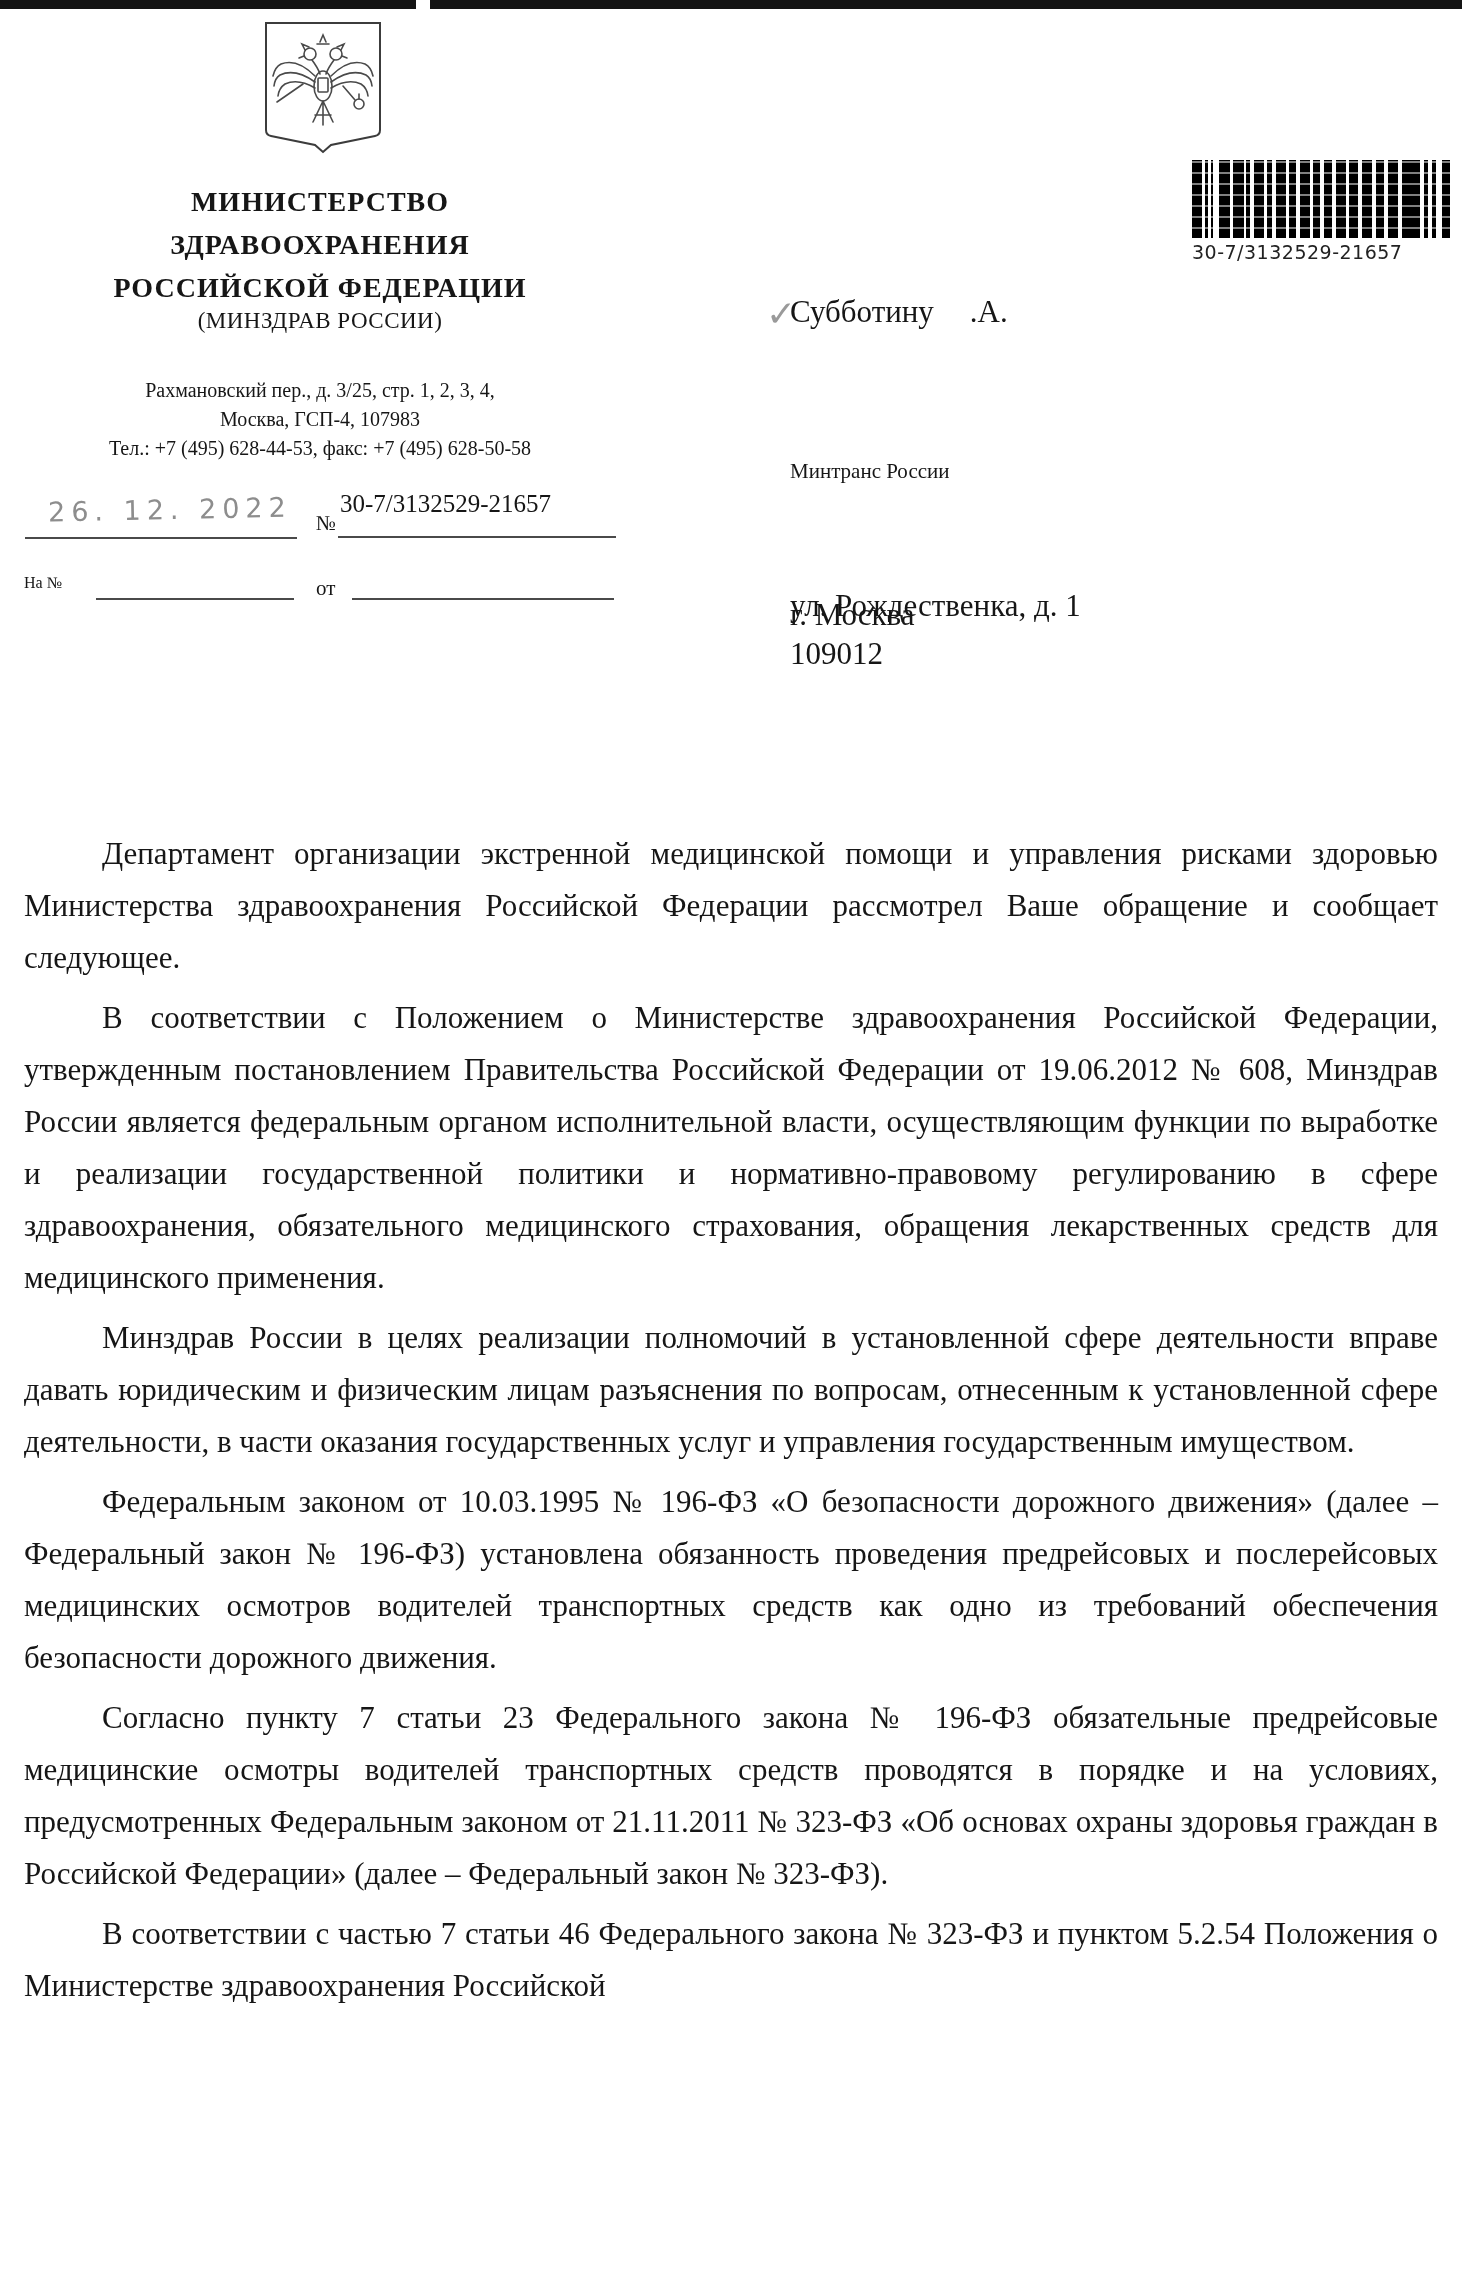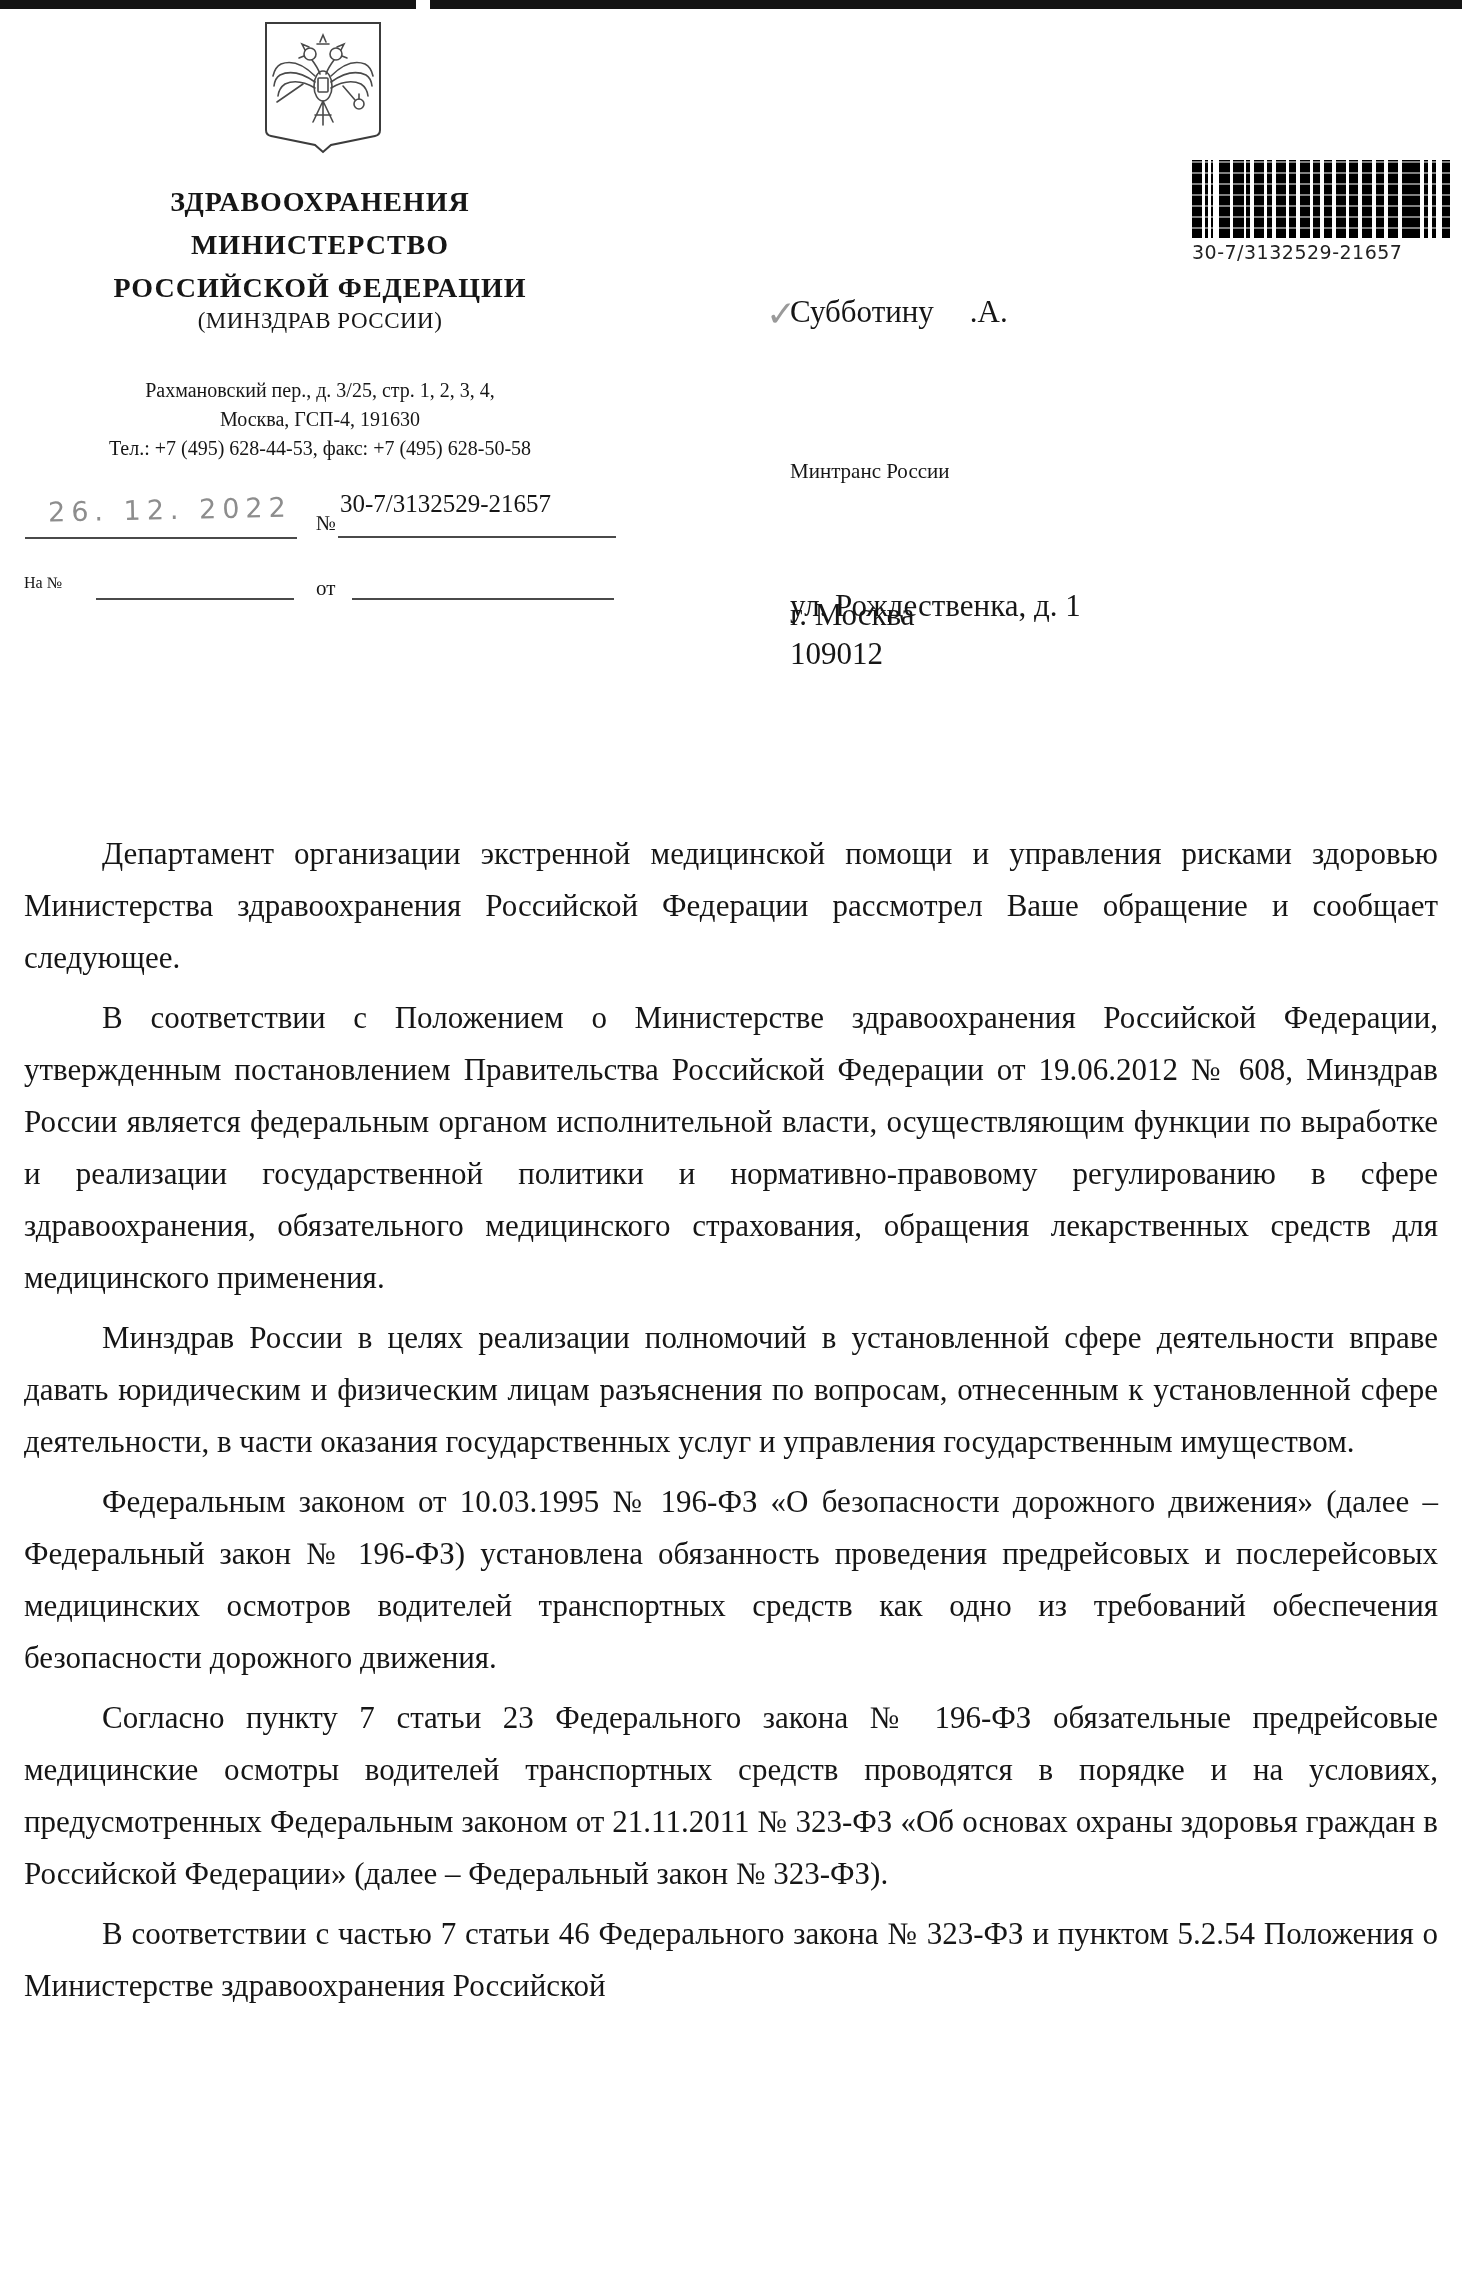--- a/index.html
+++ b/index.html
@@ -101,29 +101,29 @@
       <path d="M60 81 L50 102 M60 81 L60 105 M60 81 L70 102 M52 95 H68"></path>
 
       <path d="M14 82 L40 64"></path>
       <circle cx="96" cy="84" r="5"></circle>
       <path d="M96 79 V74 M80 66 L92 80"></path>
     </g>
   </svg>
 </div>
 
 <div class="abs ministry">
+  <div>МИНИСТЕРСТВО</div>
   <div>ЗДРАВООХРАНЕНИЯ</div>
-  <div>МИНИСТЕРСТВО</div>
   <div>РОССИЙСКОЙ ФЕДЕРАЦИИ</div>
 </div>
 <div class="abs ministry-short">(МИНЗДРАВ РОССИИ)</div>
 
 <div class="abs lh-address">
   <div>Рахмановский пер., д. 3/25, стр. 1, 2, 3, 4,</div>
-  <div>Москва, ГСП-4, 191630</div>
+  <div>Москва, ГСП-4, 107983</div>
   <div>Тел.: +7 (495) 628-44-53, факс: +7 (495) 628-50-58</div>
 </div>
 
 <div class="abs stamp-date">26. 12. 2022</div>
 <div class="abs rule rule-date"></div>
 <div class="abs num-label">№</div>
 <div class="abs num-value">30-7/3132529-21657</div>
 <div class="abs rule rule-num"></div>
 
 <div class="abs ref-label">На №</div>

